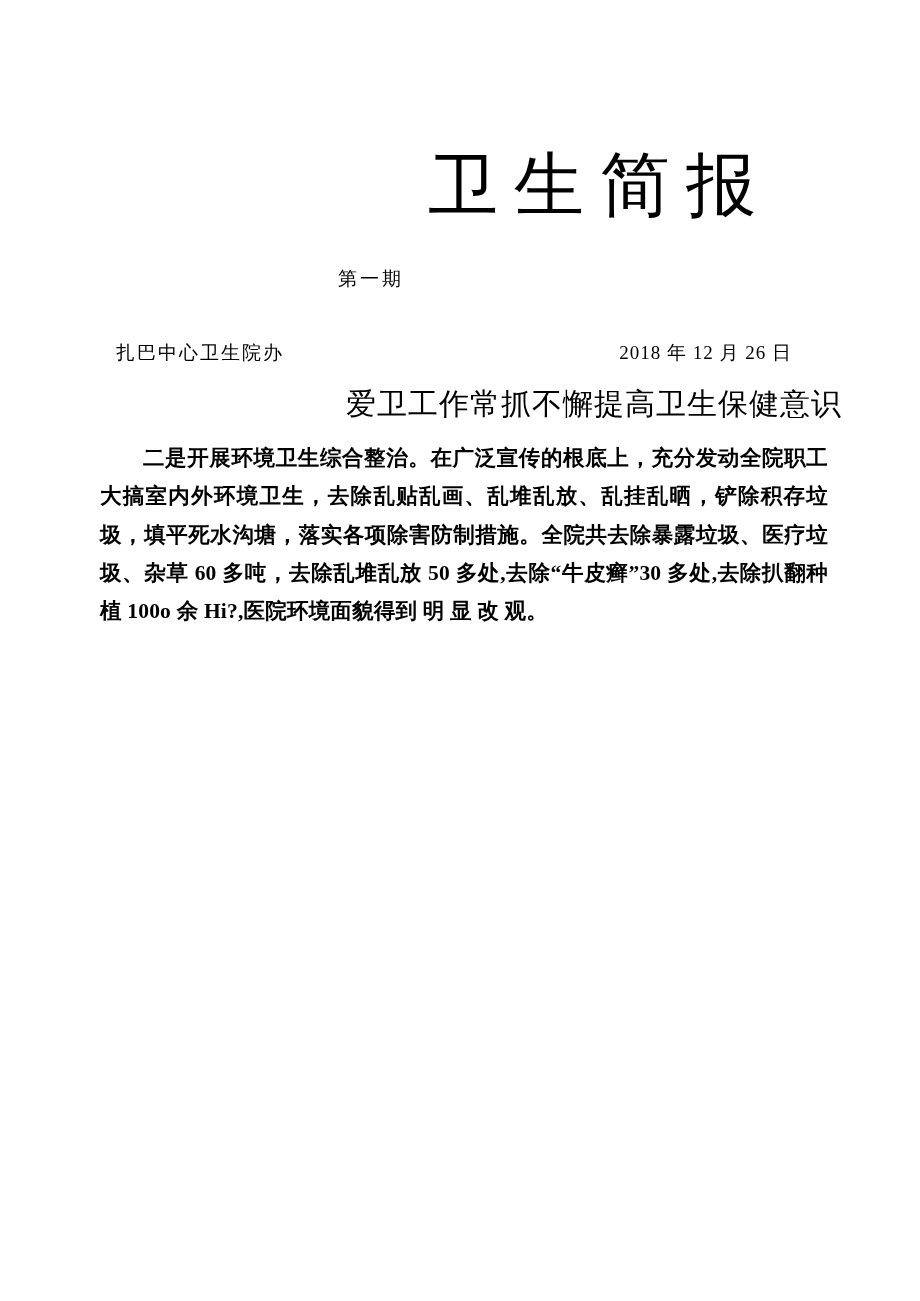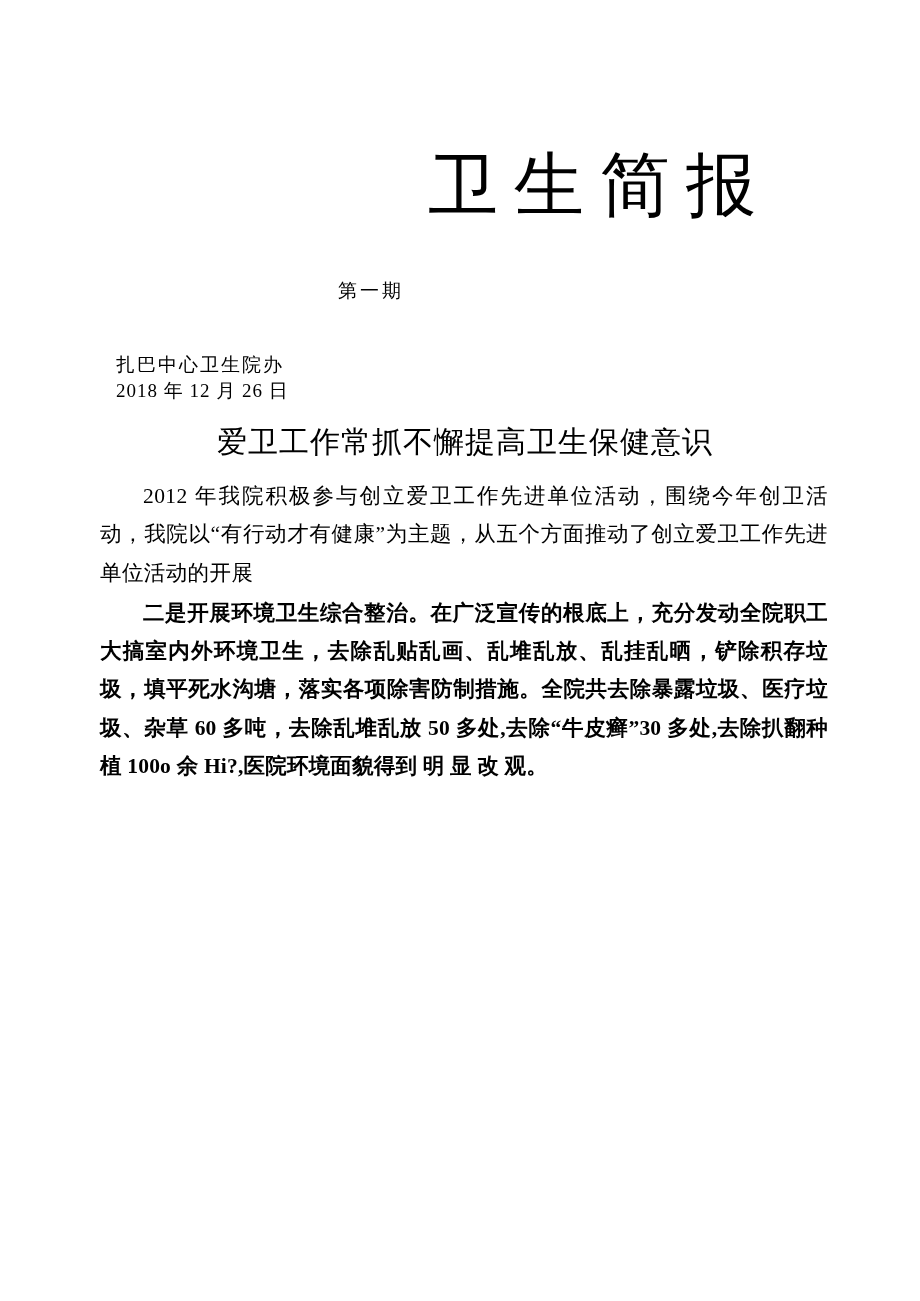--- a/index.html
+++ b/index.html
@@ -27,46 +27,45 @@
     padding-top: 150px;
     letter-spacing: 16px;
     font-size: 70px;
     line-height: 1.0;
     font-family: "DejaVu Serif", "Liberation Serif", serif;
     font-weight: 400;
     color: #000;
     white-space: nowrap;
   }
   .issue {
-    margin-top: 58px;
+    margin-top: 46px;
     margin-left: 260px;
     font-size: 19px;
     letter-spacing: 3px;
     font-family: "Liberation Serif", serif;
   }
   .meta-row {
     margin-top: 48px;
     display: flex;
     align-items: baseline;
     justify-content: space-between;
     padding-left: 38px;
     padding-right: 50px;
     font-size: 19px;
     letter-spacing: 1px;
-    flex-direction: column;
   }
   .meta-left {
     letter-spacing: 2px;
   }
   .meta-right {
     letter-spacing: 1px;
   }
   .headline {
     margin-top: 18px;
-    text-align: center;
+    text-align: right;
     font-size: 30px;
     letter-spacing: 1px;
     font-family: "DejaVu Serif", "Liberation Serif", serif;
     font-weight: 400;
     padding-left: 10px;
   }
   .body {
     margin-top: 14px;
     padding: 0 14px 0 22px;
   }
@@ -95,17 +94,16 @@
   <div class="issue">第一期</div>
 
   <div class="meta-row">
     <div class="meta-left">扎巴中心卫生院办</div>
     <div class="meta-right">2018 年 12 月 26 日</div>
   </div>
 
   <div class="headline">爱卫工作常抓不懈提高卫生保健意识</div>
 
   <div class="body">
-    <p>2012 年我院积极参与创立爱卫工作先进单位活动，围绕今年创卫活动，我院以“有行动才有健康”为主题，从五个方面推动了创立爱卫工作先进单位活动的开展</p>
     <p class="last">二是开展环境卫生综合整治。在广泛宣传的根底上，充分发动全院职工大搞室内外环境卫生，去除乱贴乱画、乱堆乱放、乱挂乱晒，铲除积存垃圾，填平死水沟塘，落实各项除害防制措施。全院共去除暴露垃圾、医疗垃圾、杂草 60 多吨，去除乱堆乱放 50 多处,去除“牛皮癣”30 多处,去除扒翻种植 100o 余 Hi?,医院环境面貌得到   明 显   改   观。</p>
   </div>
 
 </div>
 
 </body></html>

